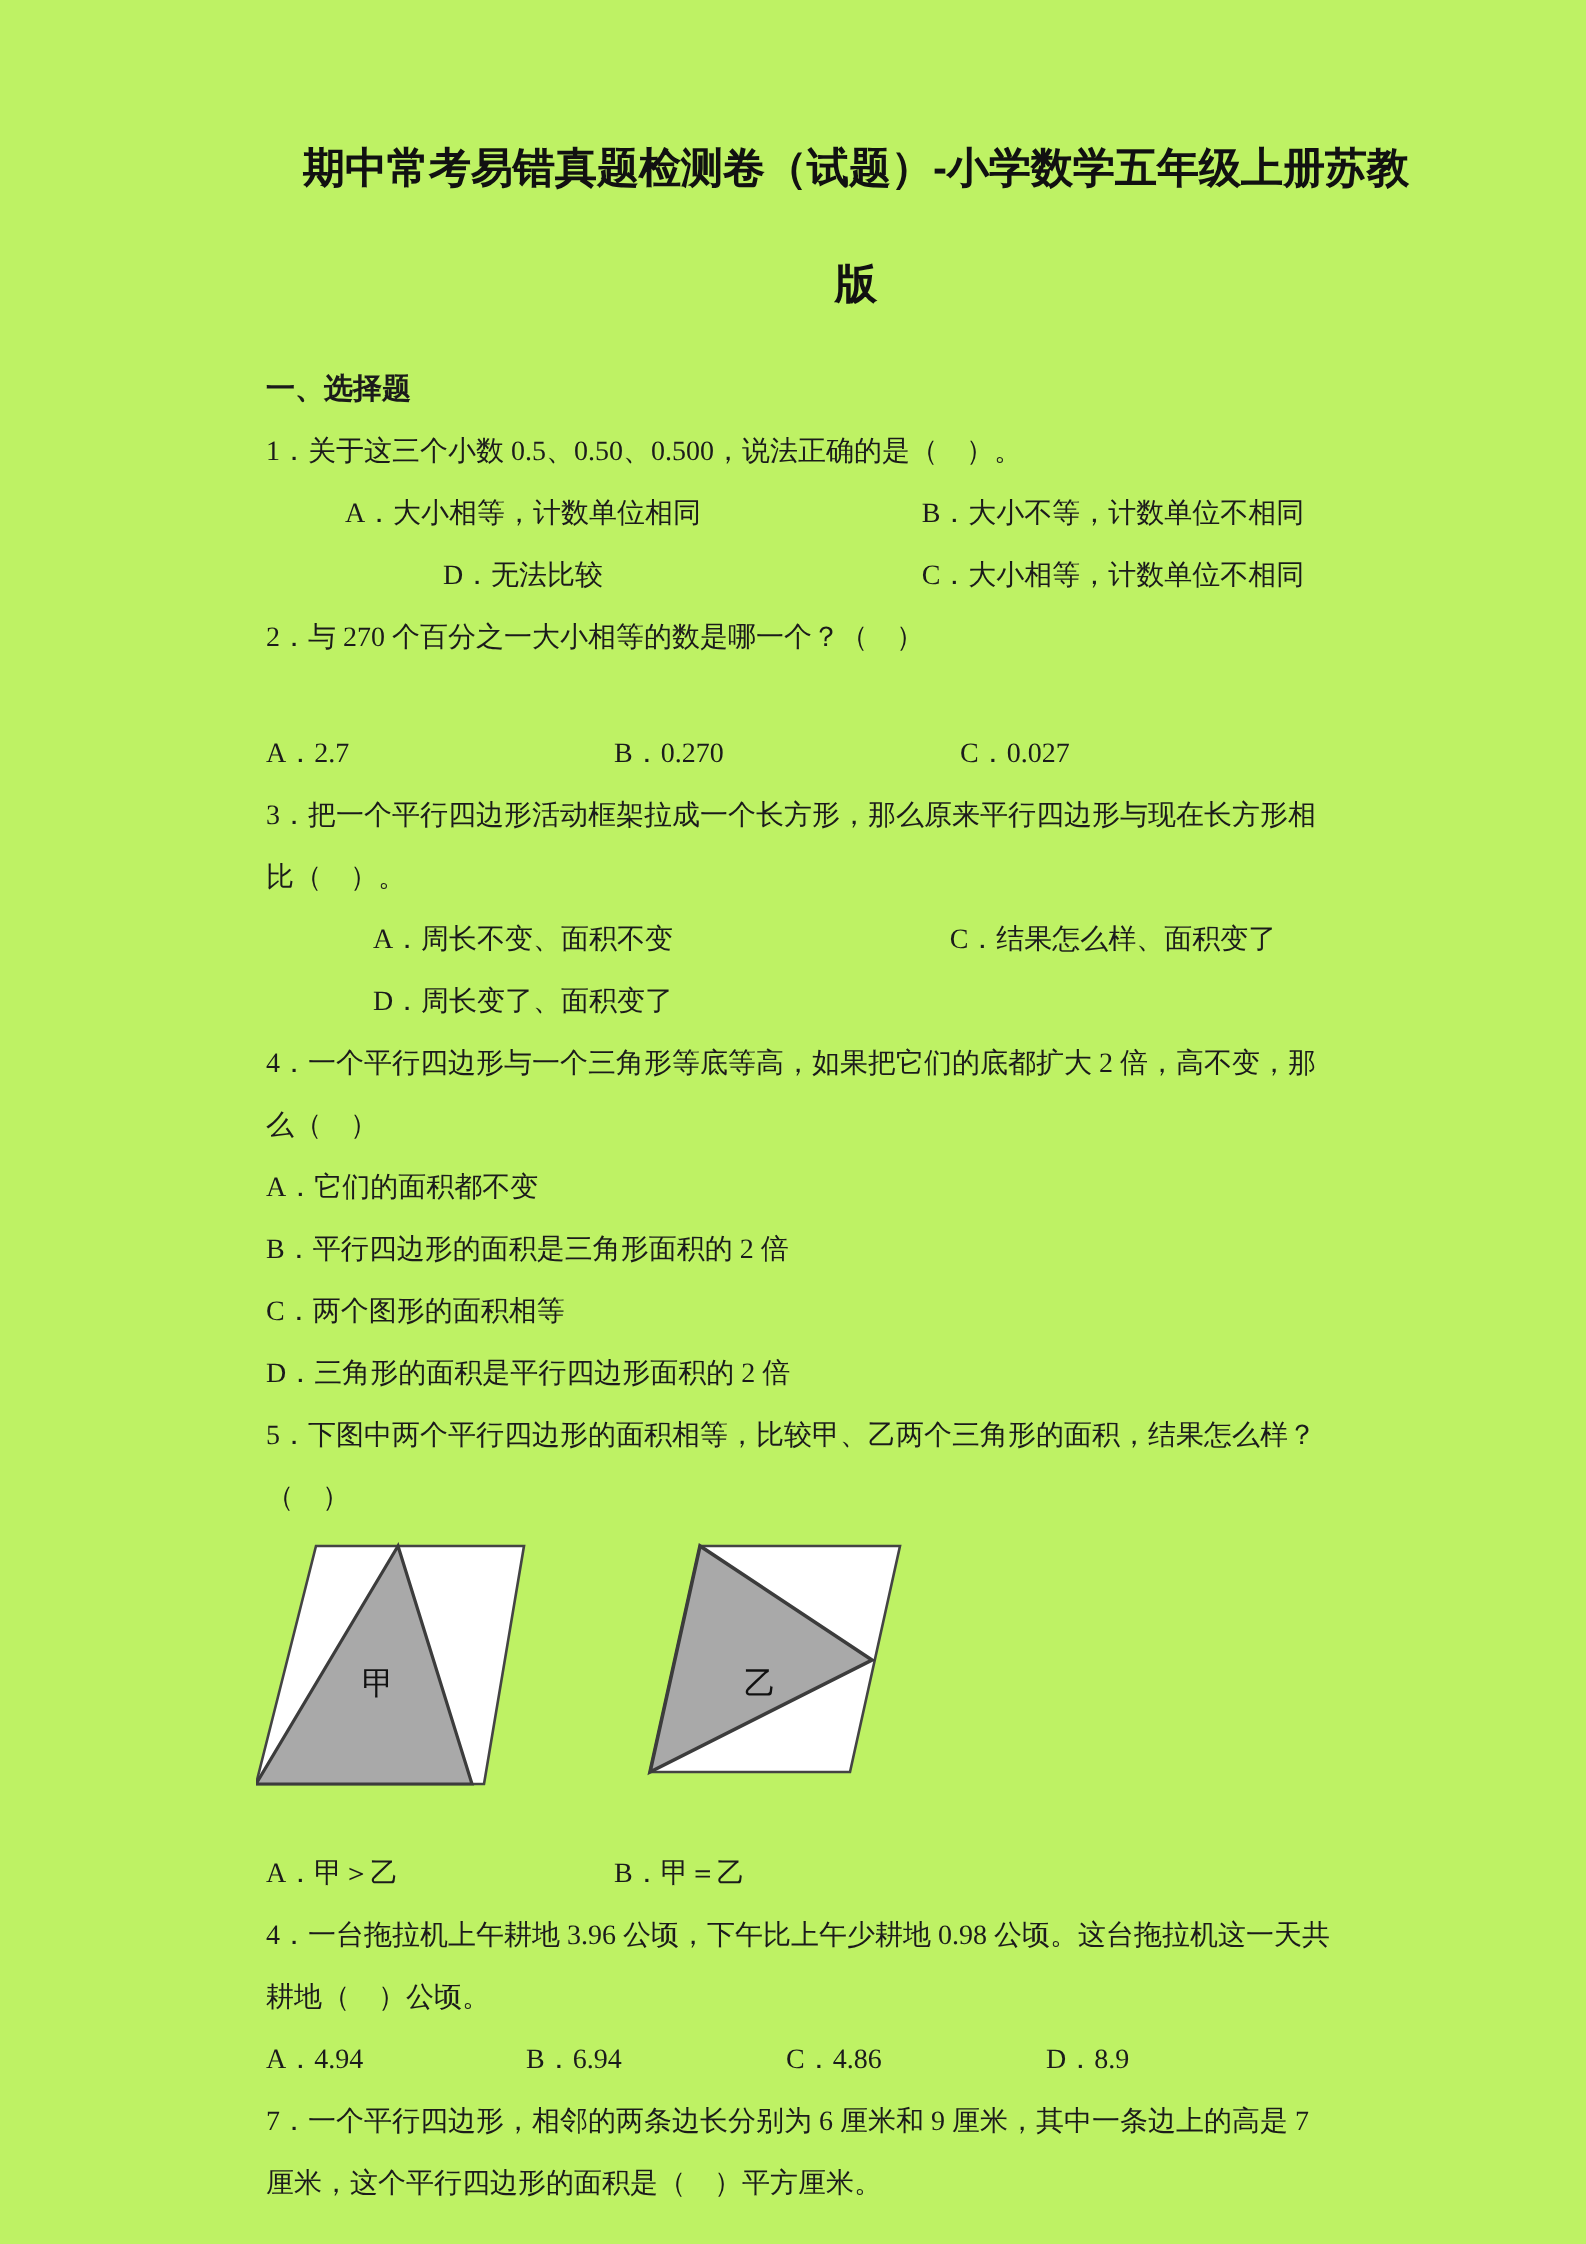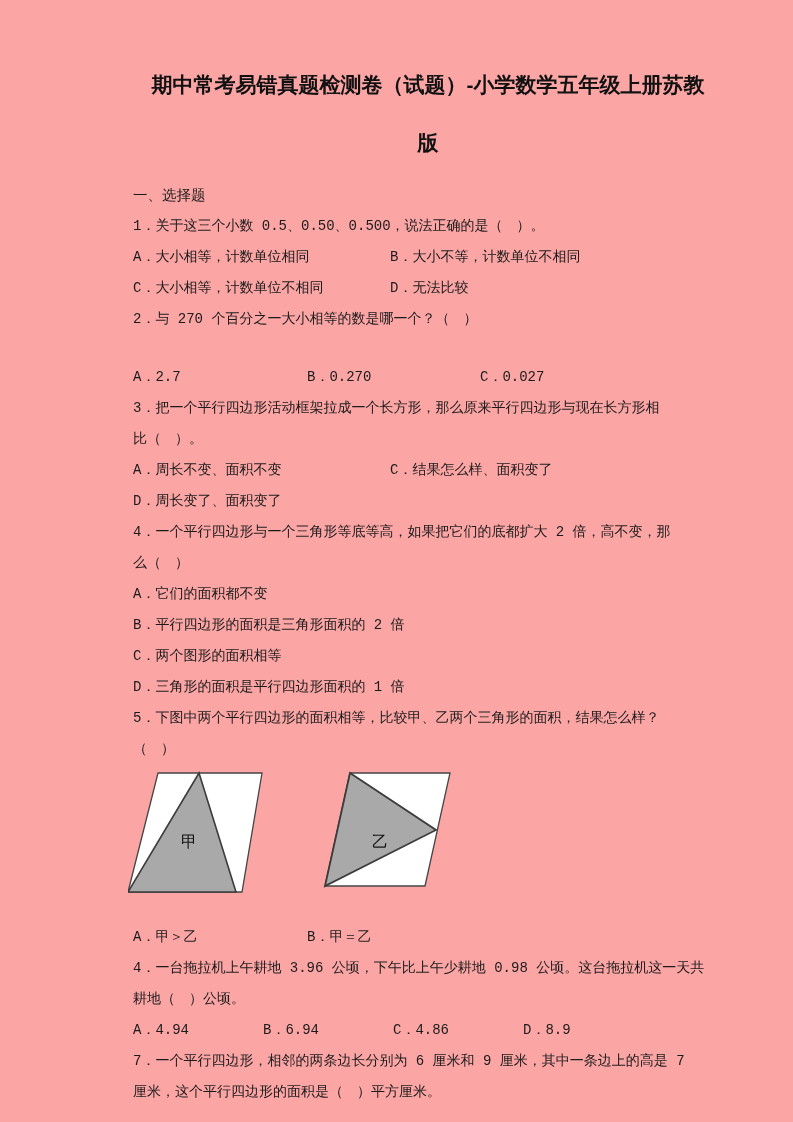--- a/index.html
+++ b/index.html
@@ -5,51 +5,51 @@
   html, body {
     margin: 0;
     padding: 0;
     background: #ffffff;
   }
   .page {
     position: relative;
     width: 793px;
     height: 1122px;
     margin: 0 auto;
-    background: #fca5a5;
+    background: #bef264;
     box-sizing: border-box;
     padding: 56px 70px 0 133px;
     font-family: "Liberation Serif", "DejaVu Serif", serif;
     font-size: 14px;
     color: #1b1b1b;
     overflow: hidden;
   }
   .title {
     text-align: center;
     font-family: "Liberation Sans", "DejaVu Sans", sans-serif;
     font-weight: bold;
     font-size: 21px;
     line-height: 58px;
     color: #111;
   }
   .heading {
     margin-top: 8px;
-    font-weight: normal;
+    font-weight: bold;
     line-height: 31px;
     font-size: 14.5px;
   }
   .line {
     line-height: 31px;
     min-height: 31px;
     white-space: nowrap;
-    font-family: Liberation Mono, monospace;
   }
   .opts-2col {
     display: grid;
     grid-template-columns: 257px auto;
+    text-align: center;
   }
   .opts-3col {
     display: grid;
     grid-template-columns: 174px 173px auto;
     margin-top: 27px;
   }
   .opts-4col {
     display: grid;
     grid-template-columns: 130px 130px 130px auto;
   }
@@ -75,22 +75,22 @@
     <div>期中常考易错真题检测卷（试题）-小学数学五年级上册苏教</div>
     <div>版</div>
   </div>
 
   <div class="heading">一、选择题</div>
 
   <div class="line">1．关于这三个小数 0.5、0.50、0.500，说法正确的是（　）。</div>
   <div class="opts-2col">
     <div class="line">A．大小相等，计数单位相同</div>
     <div class="line">B．大小不等，计数单位不相同</div>
+    <div class="line">D．无法比较</div>
     <div class="line">C．大小相等，计数单位不相同</div>
-    <div class="line">D．无法比较</div>
   </div>
 
   <div class="line">2．与 270 个百分之一大小相等的数是哪一个？（　）</div>
   <div class="opts-3col">
     <div class="line">A．2.7</div>
     <div class="line">B．0.270</div>
     <div class="line">C．0.027</div>
   </div>
 
   <div class="line">3．把一个平行四边形活动框架拉成一个长方形，那么原来平行四边形与现在长方形相</div>
@@ -100,21 +100,21 @@
     <div class="line">C．结果怎么样、面积变了</div>
     <div class="line">D．周长变了、面积变了</div>
   </div>
 
   <div class="line">4．一个平行四边形与一个三角形等底等高，如果把它们的底都扩大 2 倍，高不变，那</div>
   <div class="line">么（　）</div>
   <div>
     <div class="line">A．它们的面积都不变</div>
     <div class="line">B．平行四边形的面积是三角形面积的 2 倍</div>
     <div class="line">C．两个图形的面积相等</div>
-    <div class="line">D．三角形的面积是平行四边形面积的 1 倍</div>
+    <div class="line">D．三角形的面积是平行四边形面积的 2 倍</div>
   </div>
 
   <div class="line">5．下图中两个平行四边形的面积相等，比较甲、乙两个三角形的面积，结果怎么样？</div>
   <div class="line">（　）</div>
 
   <div class="figure-row">
     <svg class="fig" width="140" height="128" viewBox="0 0 140 128">
       <polygon points="30,6 134,6 114,125 0,125" fill="#ffffff" stroke="#444" stroke-width="1.3"></polygon>
       <polygon points="71,6 0,125 108,125" stroke="#3c3c3c" stroke-width="1.6" fill="#a9a9a9"></polygon>
       <text x="53" y="80">甲</text>

